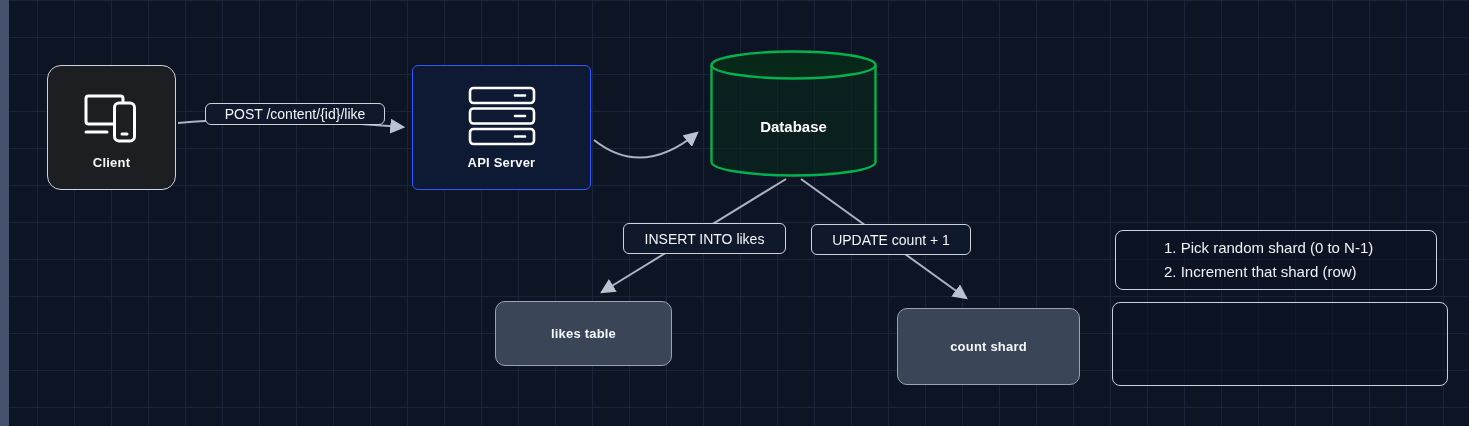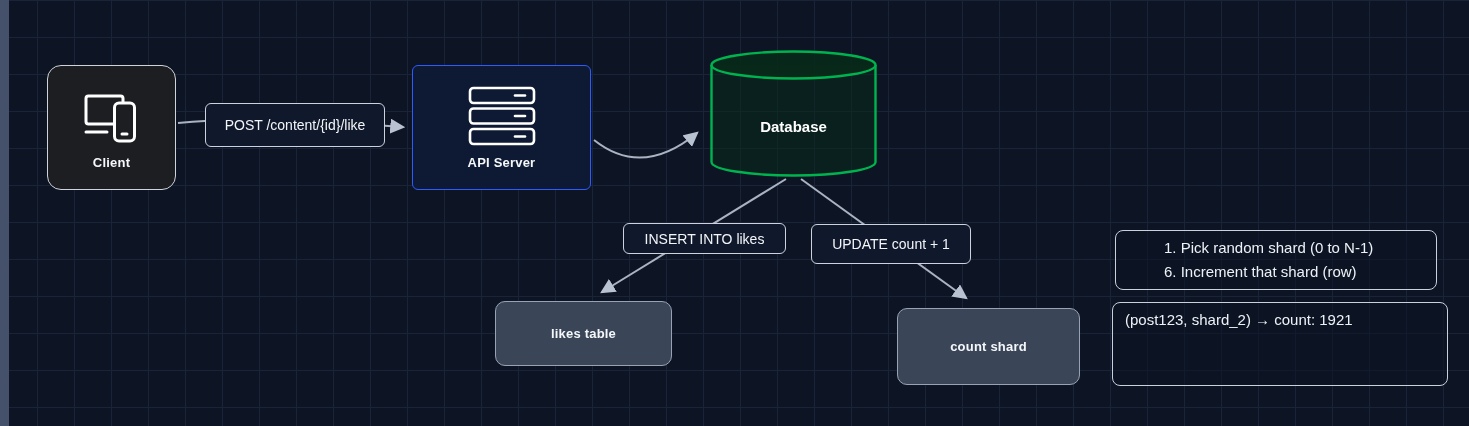--- a/index.html
+++ b/index.html
@@ -43,23 +43,23 @@
   }
   .likes{left:495px;top:301px;width:177px;height:65px;}
   .count{left:897px;top:308px;width:183px;height:77px;}
   .edge-label{
     position:absolute;box-sizing:border-box;z-index:3;
     background:#10182b;border:1px solid #cdd3de;border-radius:6px;
     color:#f3f5f9;font-size:14px;
     display:flex;align-items:center;justify-content:center;
     padding:0 10px;white-space:nowrap;
   }
-  .lbl-post{left:205px;top:103px;width:180px;height:44px;}
+  .lbl-post{left:205px;top:103px;width:180px;height:22px;}
   .lbl-insert{left:607px;top:223px;width:163px;height:31px;margin-left:16px;}
-  .lbl-update{left:811px;top:224px;width:160px;height:40px;}
+  .lbl-update{left:811px;top:224px;width:160px;height:31px;}
   .note{
     position:absolute;box-sizing:border-box;z-index:3;
     background:rgba(13,20,36,0.55);
     border:1px solid #c9d1dc;border-radius:8px;
     color:#eef2f7;font-size:15px;line-height:24px;
     padding:5px 12px;
   }
   .note span{display:block;white-space:nowrap;}
   .note-steps{left:1115px;top:230px;width:322px;height:60px;padding-left:48px;}
   .note-counts{left:1112px;top:302px;width:336px;height:84px;}
@@ -120,20 +120,19 @@
   <div class="node table-node count">
     <div class="node-label">count shard</div>
   </div>
 
   <div class="edge-label lbl-post">POST /content/{id}/like</div>
   <div class="edge-label lbl-insert">INSERT INTO likes</div>
   <div class="edge-label lbl-update">UPDATE count + 1</div>
 
   <div class="note note-steps">
     <span>1. Pick random shard (0 to N-1)</span>
-    <span>6. Increment that shard (row)</span>
+    <span>2. Increment that shard (row)</span>
   </div>
 
   <div class="note note-counts">
-    <span>(post123, shard_2) → count: 1921</span>
   </div>
 
 </div>
 
 </body></html>

